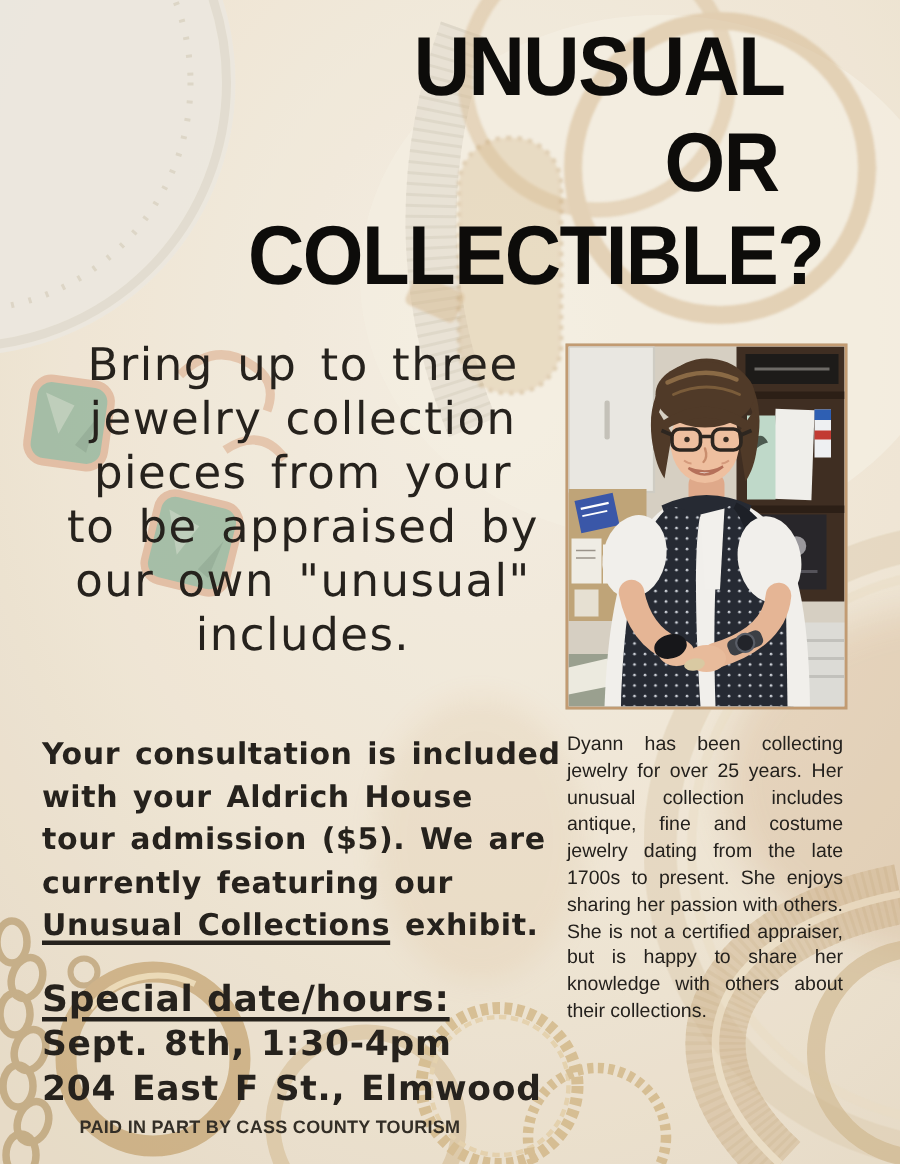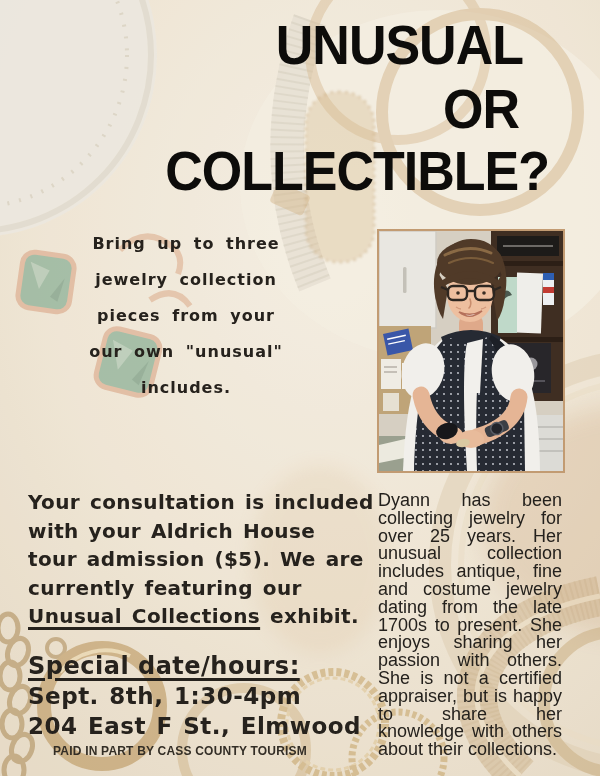--- a/index.html
+++ b/index.html
@@ -15,35 +15,35 @@
     position:absolute;color:#0d0c0a;
     font-family:"Liberation Sans",sans-serif;font-weight:bold;
     font-size:52px;line-height:1;letter-spacing:-1px;
     transform:scaleY(1.07);transform-origin:top right;white-space:nowrap;
   }
   .h1{top:17px;right:93px;}
   .h2{top:81px;right:97px;}
   .h3{top:143px;right:67px;}
   
   .intro{
-    position:absolute;top:226px;left:14px;width:344px;text-align:center;
-    font-weight:bold;font-size:16px;line-height:36px;color:#26221d;
+    position:absolute;top:226px;left:30px;width:344px;text-align:center;
+    font-weight:normal;font-size:30px;line-height:36px;color:#26221d;
     letter-spacing:1px;word-spacing:5px;
   }
   .intro div{white-space:nowrap;}
   
   .photo{
     position:absolute;left:377px;top:229px;width:184px;height:240px;
     border:2px solid #c29b72;box-sizing:content-box;background:#d6cfc2;
   }
   .photo svg{display:block;width:184px;height:240px;}
   
   .bio{
     position:absolute;left:378px;top:474px;width:184px;
-    font-family:"Liberation Sans",sans-serif;font-size:18px;line-height:17.8px;
+    font-family:"Liberation Sans",sans-serif;font-size:13px;line-height:17.8px;
     color:#24211d;text-align:justify;
   }
   
   .consult{
     position:absolute;left:28px;top:488px;width:345px;
     font-weight:bold;font-size:20px;line-height:28.5px;color:#26221d;
     letter-spacing:0.4px;word-spacing:2.5px;
   }
   .consult div{white-space:nowrap;}
   .u{text-decoration:underline;text-decoration-thickness:2.5px;text-underline-offset:4px;}
@@ -153,20 +153,21 @@
   </svg>
 
   <div class="h-line h1">UNUSUAL</div>
   <div class="h-line h2">OR</div>
   <div class="h-line h3">COLLECTIBLE?</div>
 
   <div class="intro">
     <div>Bring up to three</div>
     <div>jewelry collection</div>
     <div>pieces from your</div>
+    <div>to be appraised by</div>
     <div>our own "unusual"</div>
     <div>includes.</div>
   </div>
 
   <div class="photo">
     <svg viewBox="0 0 184 240" aria-hidden="true">
       <defs>
         <pattern id="vdots" width="7" height="7" patternUnits="userSpaceOnUse">
           <circle cx="2" cy="2" r="0.9" fill="#cfd3da"></circle>
         </pattern>

